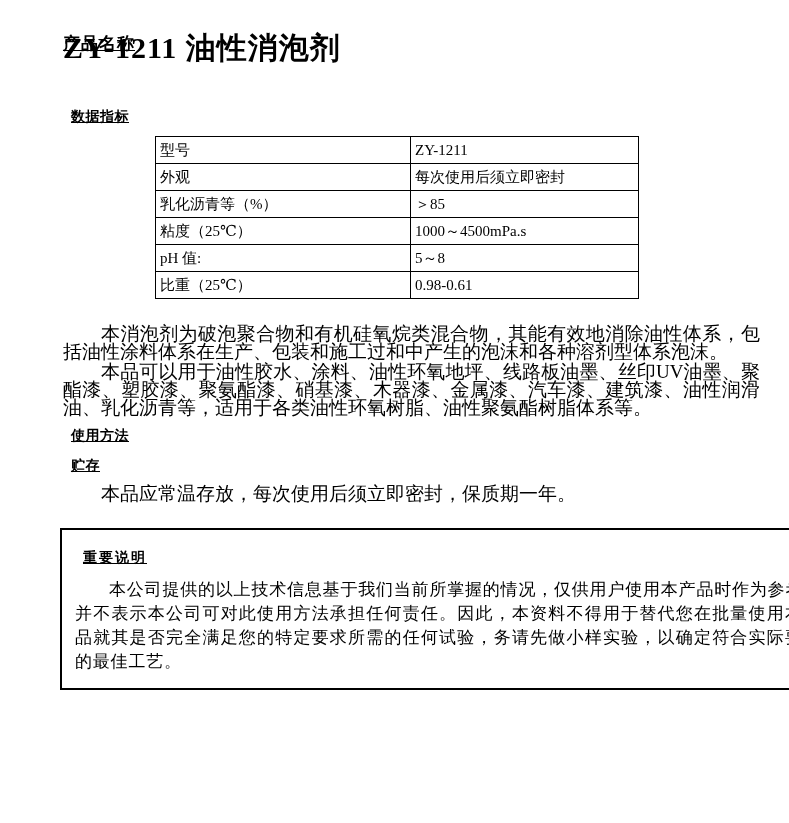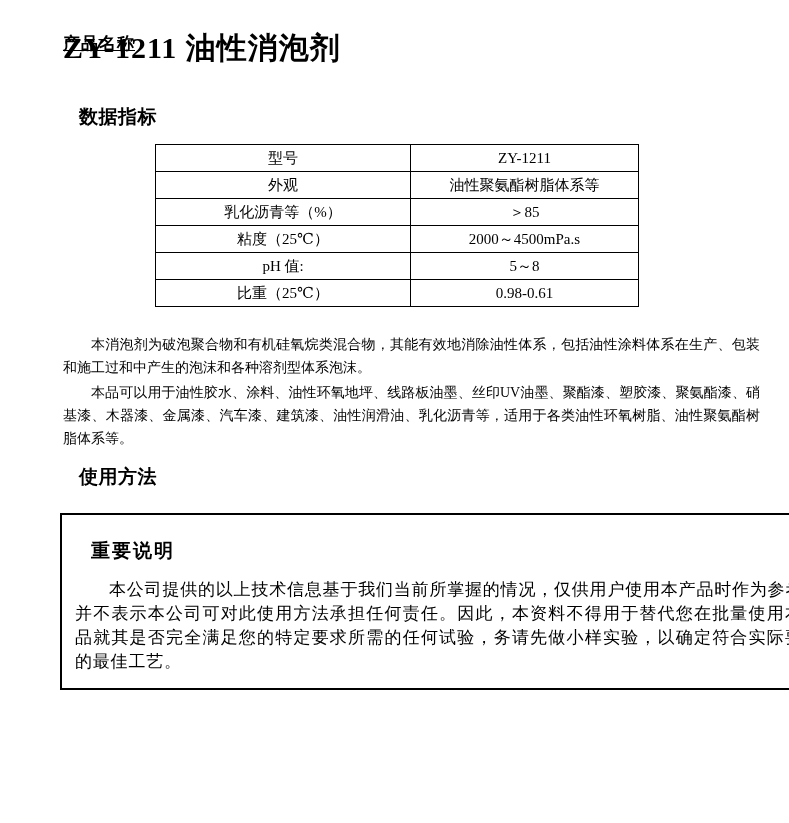--- a/index.html
+++ b/index.html
@@ -19,46 +19,46 @@
     letter-spacing: 1px;
   }
   .doc-title {
     margin: 0; text-align: left;
     font-size: 30px; font-weight: bold; line-height: 40px;
     letter-spacing: 1px;
   }
 
   
   .sec-heading {
-    font-size: 19px; font-weight: bold; 
-    margin: 16px; line-height: 22px; letter-spacing: 0.5px;
+    font-size: 14px; font-weight: bold; text-decoration: underline;
+    margin: 8px; line-height: 22px; letter-spacing: 0.5px;
   }
 
   
   .specs-table {
     border-collapse: collapse;
     margin: 1px 0 0 92px;
     width: 467px;
     table-layout: fixed;
   }
   .specs-table td {
     border: 1px solid #000;
     height: 26px;
-    text-align: center; vertical-align: middle;
+    text-align: left; vertical-align: middle;
     font-size: 15px; padding: 0 4px;
   }
   .specs-table td.c1 { width: 246px; }
   .specs-table td.c2 { width: 219px; }
 
   
   .section { margin-top: 0; }
   .section.gap-top { margin-top: 26px; }
   .body-para {
     margin: 2px 0 0 0;
-    font-size: 14px; line-height: 23px;
+    font-size: 19px; line-height: 18px;
     text-indent: 2em;
     text-align: justify;
   }
 
   
   .notice-box {
     margin-top: 25px; margin-left: -3px;
     width: 776px; box-sizing: border-box;
     border: 2px solid #000;
     padding: 9px 13px 14px 13px;
@@ -85,29 +85,29 @@
   <div class="section">
     <h2 class="sec-heading">数据指标</h2>
     <table class="specs-table">
       <tbody>
         <tr>
           <td class="c1">型号</td>
           <td class="c2">ZY-1211</td>
         </tr>
         <tr>
           <td class="c1">外观</td>
-          <td class="c2">油性聚氨酯树脂体系等</td>
+          <td class="c2">每次使用后须立即密封</td>
         </tr>
         <tr>
           <td class="c1">乳化沥青等（%）</td>
           <td class="c2">＞85</td>
         </tr>
         <tr>
           <td class="c1">粘度（25℃）</td>
-          <td class="c2">2000～4500mPa.s</td>
+          <td class="c2">1000～4500mPa.s</td>
         </tr>
         <tr>
           <td class="c1">pH 值:</td>
           <td class="c2">5～8</td>
         </tr>
         <tr>
           <td class="c1">比重（25℃）</td>
           <td class="c2">0.98-0.61</td>
         </tr>
       </tbody>
@@ -117,19 +117,23 @@
   <div class="section gap-top">
     <p class="body-para">本消泡剂为破泡聚合物和有机硅氧烷类混合物，其能有效地消除油性体系，包括油性涂料体系在生产、包装和施工过和中产生的泡沫和各种溶剂型体系泡沫。</p>
     <p class="body-para">本品可以用于油性胶水、涂料、油性环氧地坪、线路板油墨、丝印UV油墨、聚酯漆、塑胶漆、聚氨酯漆、硝基漆、木器漆、金属漆、汽车漆、建筑漆、油性润滑油、乳化沥青等，适用于各类油性环氧树脂、油性聚氨酯树脂体系等。</p>
   </div>
 
   <div class="section">
     <h2 class="sec-heading">使用方法</h2>
   </div>
 
 
+  <div class="section">
+    <h2 class="sec-heading">贮存</h2>
+    <p class="body-para">本品应常温存放，每次使用后须立即密封，保质期一年。</p>
+  </div>
 
   <div class="notice-box">
     <h2 class="sec-heading">重要说明</h2>
     <p class="notice-para">本公司提供的以上技术信息基于我们当前所掌握的情况，仅供用户使用本产品时作为参考，并不表示本公司可对此使用方法承担任何责任。因此，本资料不得用于替代您在批量使用本产品就其是否完全满足您的特定要求所需的任何试验，务请先做小样实验，以确定符合实际要求的最佳工艺。</p>
   </div>
 
 </div>
 
 </body></html>

